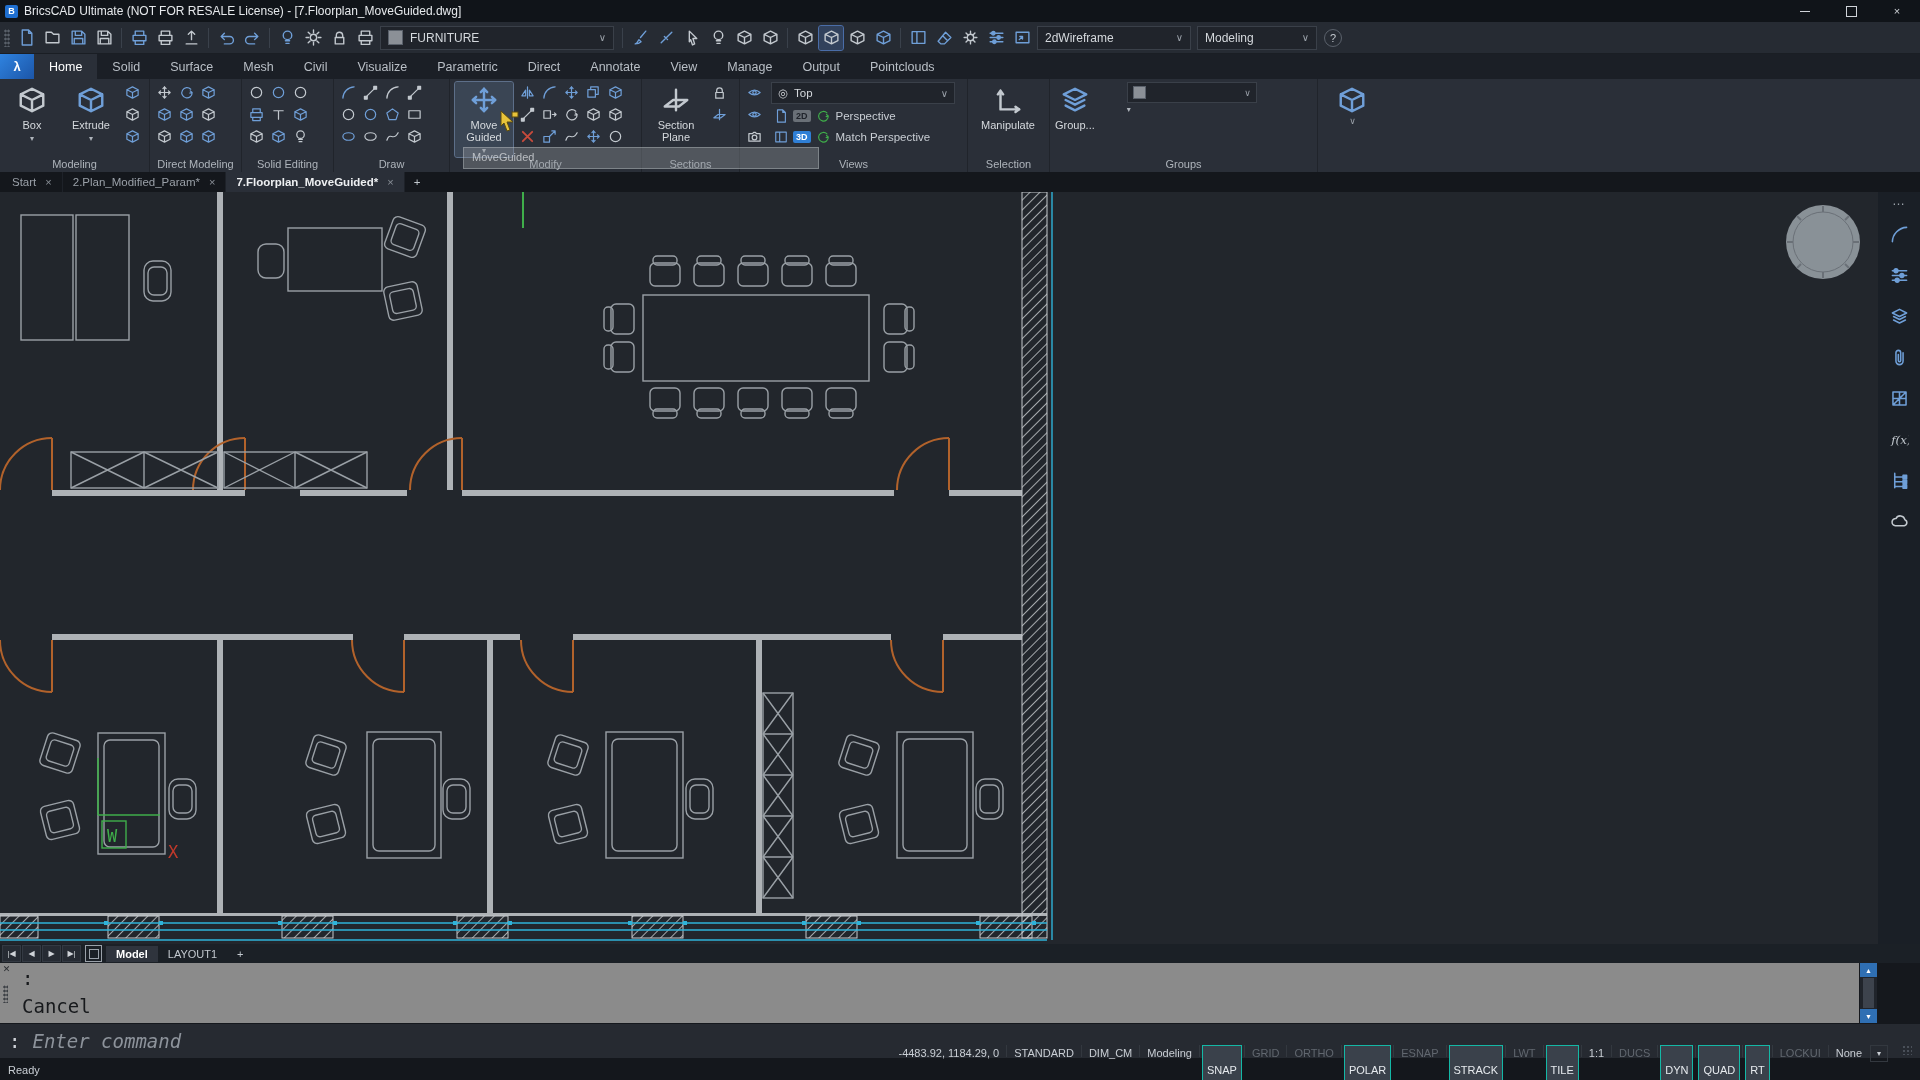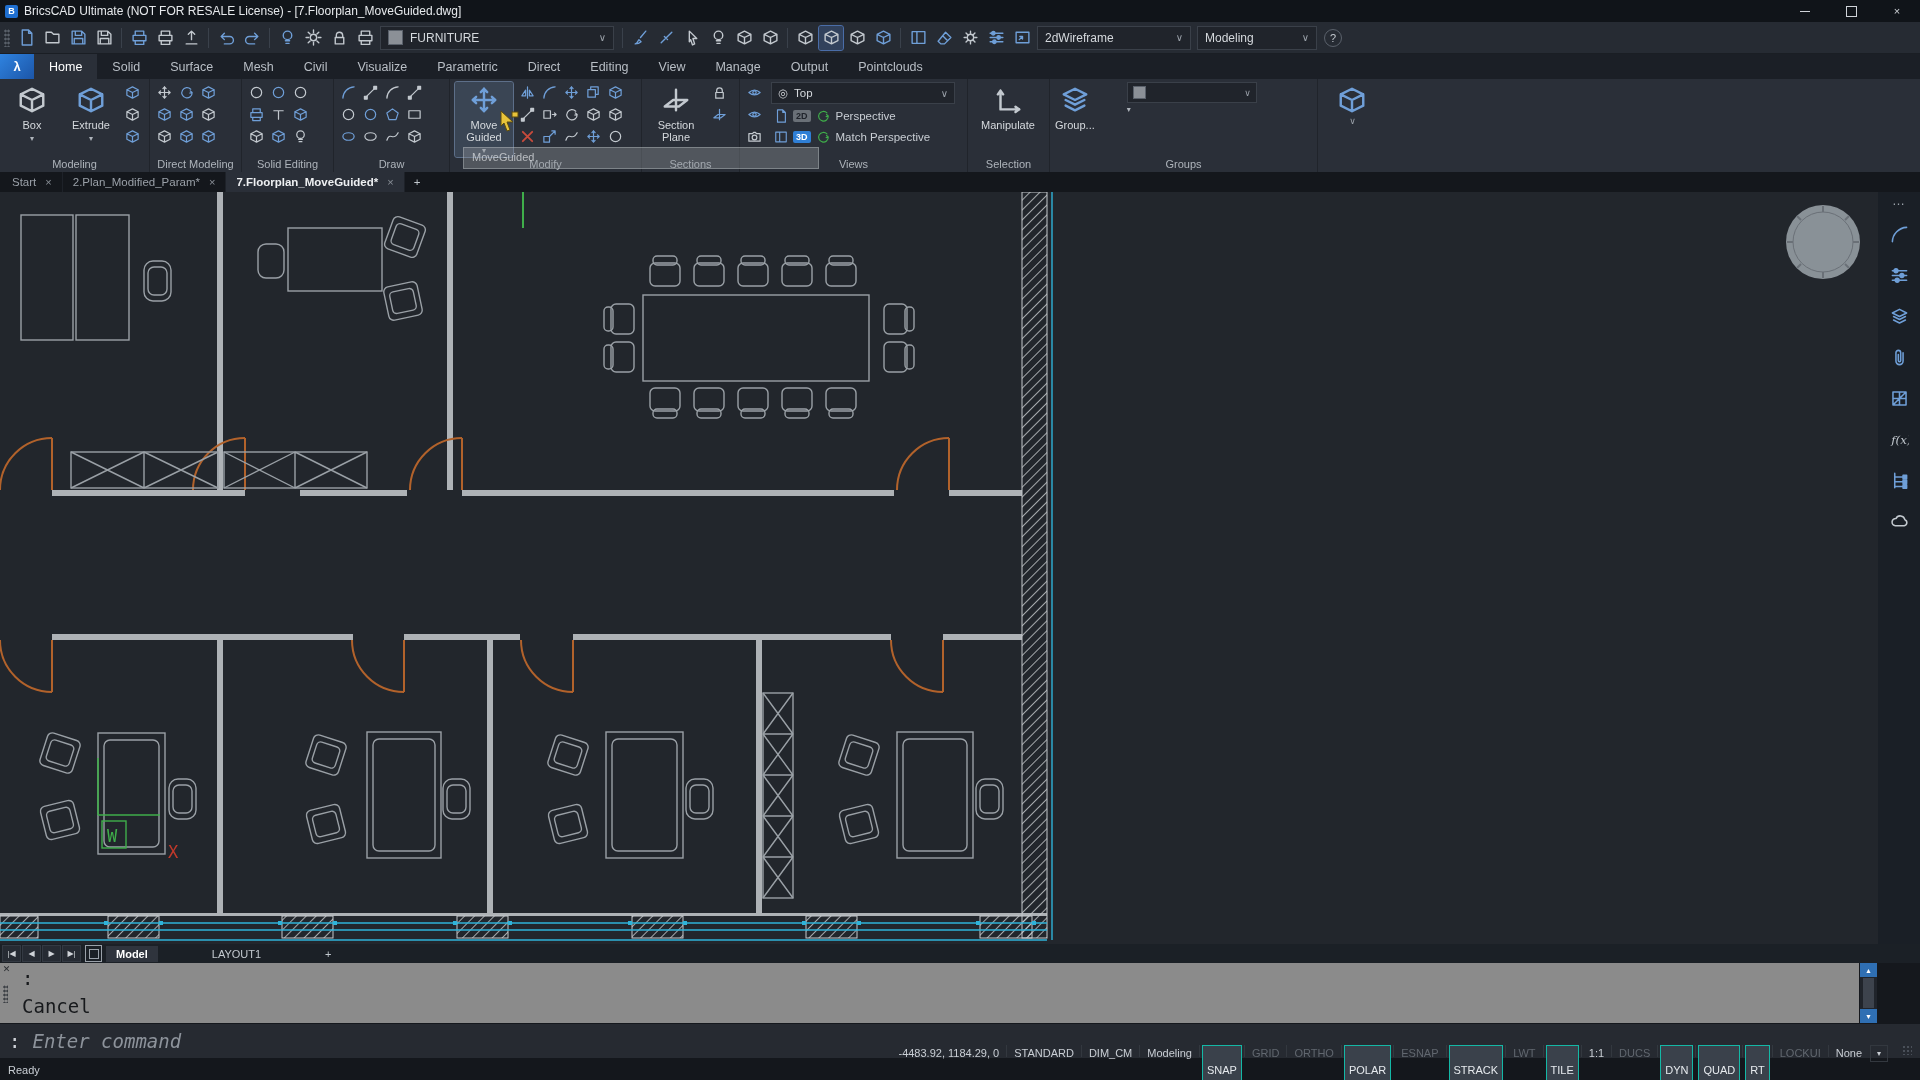--- a/index.html
+++ b/index.html
@@ -302,21 +302,21 @@
     <div id="brand">λ</div>
     <div id="ribbon-tabs" style="display:flex;">
         <div class="rtab active">Home</div>
         <div class="rtab">Solid</div>
         <div class="rtab">Surface</div>
         <div class="rtab">Mesh</div>
         <div class="rtab">Civil</div>
         <div class="rtab">Visualize</div>
         <div class="rtab">Parametric</div>
         <div class="rtab">Direct</div>
-        <div class="rtab">Editing</div>
+        <div class="rtab">Annotate</div>
         <div class="rtab">View</div>
         <div class="rtab">Manage</div>
         <div class="rtab">Output</div>
         <div class="rtab">Pointclouds</div>
       </div>
   </div>
 
   <div id="ribbon">
 
     <div class="panel" style="width:150px">
@@ -1020,21 +1020,21 @@
   </div>
 
   <div id="model-tabbar">
     <span class="navbtn">|◀</span>
     <span class="navbtn">◀</span>
     <span class="navbtn">▶</span>
     <span class="navbtn">▶|</span>
     <span class="sheet-ico">
         <i></i>
       </span>
-    <span id="model-tabs" style="display:flex;gap:44px;">
+    <span id="model-tabs" style="display:flex;">
         <span class="mtab active">Model</span>
         <span class="mtab">LAYOUT1</span>
         <span class="mtab">+</span>
       </span>
   </div>
 
   <div id="cmd-history">
     <div id="cmd-box">
         <div>:</div>
         <div>Cancel</div>

